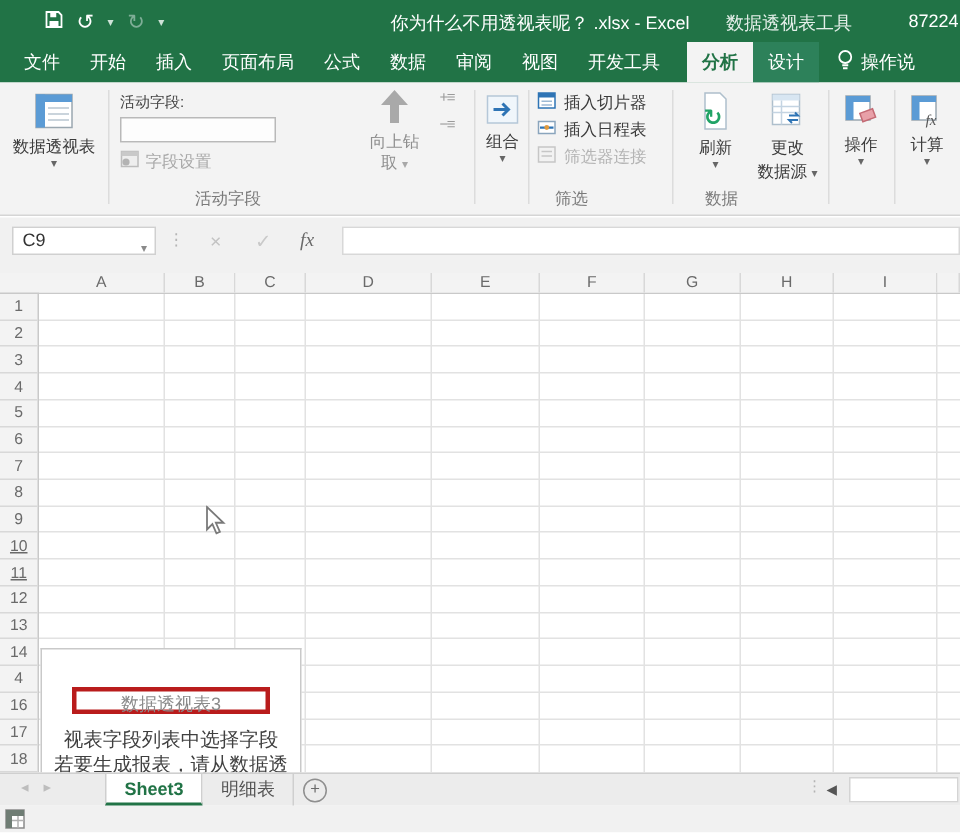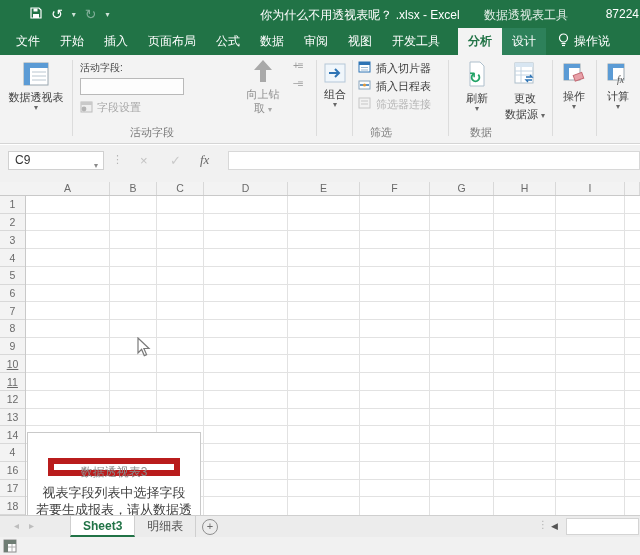--- a/index.html
+++ b/index.html
@@ -60,21 +60,21 @@
 
   
   .gridbody{position:absolute;left:0;top:196px;width:640px;height:319px;background:#fff;overflow:hidden;}
   .vline{position:absolute;top:0;height:319px;width:1px;background:#e2e2e2;}
   .hline{position:absolute;left:26px;width:614px;height:1px;background:#e2e2e2;}
   .rowhdrs{position:absolute;left:0;top:0;width:26px;height:319px;background:#f3f3f3;border-right:1px solid #c9c9c9;box-sizing:border-box;}
   .rowhdr{position:absolute;left:0;width:25px;text-align:center;font-size:10.5px;color:#6a6a6a;border-bottom:1px solid #d8d8d8;box-sizing:border-box;display:flex;align-items:center;justify-content:center;}
 
   
   .pivot{position:absolute;left:27px;top:236px;width:174px;height:279px;background:#fff;border:1px solid #c9c9c9;border-bottom:none;box-sizing:border-box;z-index:5;}
-  .pivot-title{position:absolute;left:20px;top:25px;width:132px;height:18px;border:6px solid #b91c1c;box-sizing:border-box;text-align:center;font-size:12px;line-height:16px;color:#8a8a8a;}
+  .pivot-title{position:absolute;left:20px;top:25px;width:132px;height:18px;border:3px solid #b91c1c;box-sizing:border-box;text-align:center;font-size:12px;line-height:16px;color:#8a8a8a;}
   .pivot-hint{position:absolute;left:0;top:51px;width:172px;text-align:center;font-size:13px;line-height:17px;color:#404040;}
 
   
   .cursor{position:absolute;left:137px;top:337px;z-index:30;}
 
   
   .sheetbar{position:absolute;left:0;top:515px;width:640px;height:22px;background:#ececec;border-top:1px solid #cfcfcf;box-sizing:border-box;z-index:10;}
   .navarrows{position:absolute;left:14px;top:4px;font-size:10px;color:#bdbdbd;letter-spacing:10px;}
   .stabs{position:absolute;left:70px;top:0;height:21px;display:flex;}
   .stab{padding:0 12px;line-height:20px;font-size:12px;color:#555;border-right:1px solid #cfcfcf;cursor:default;white-space:nowrap;}

